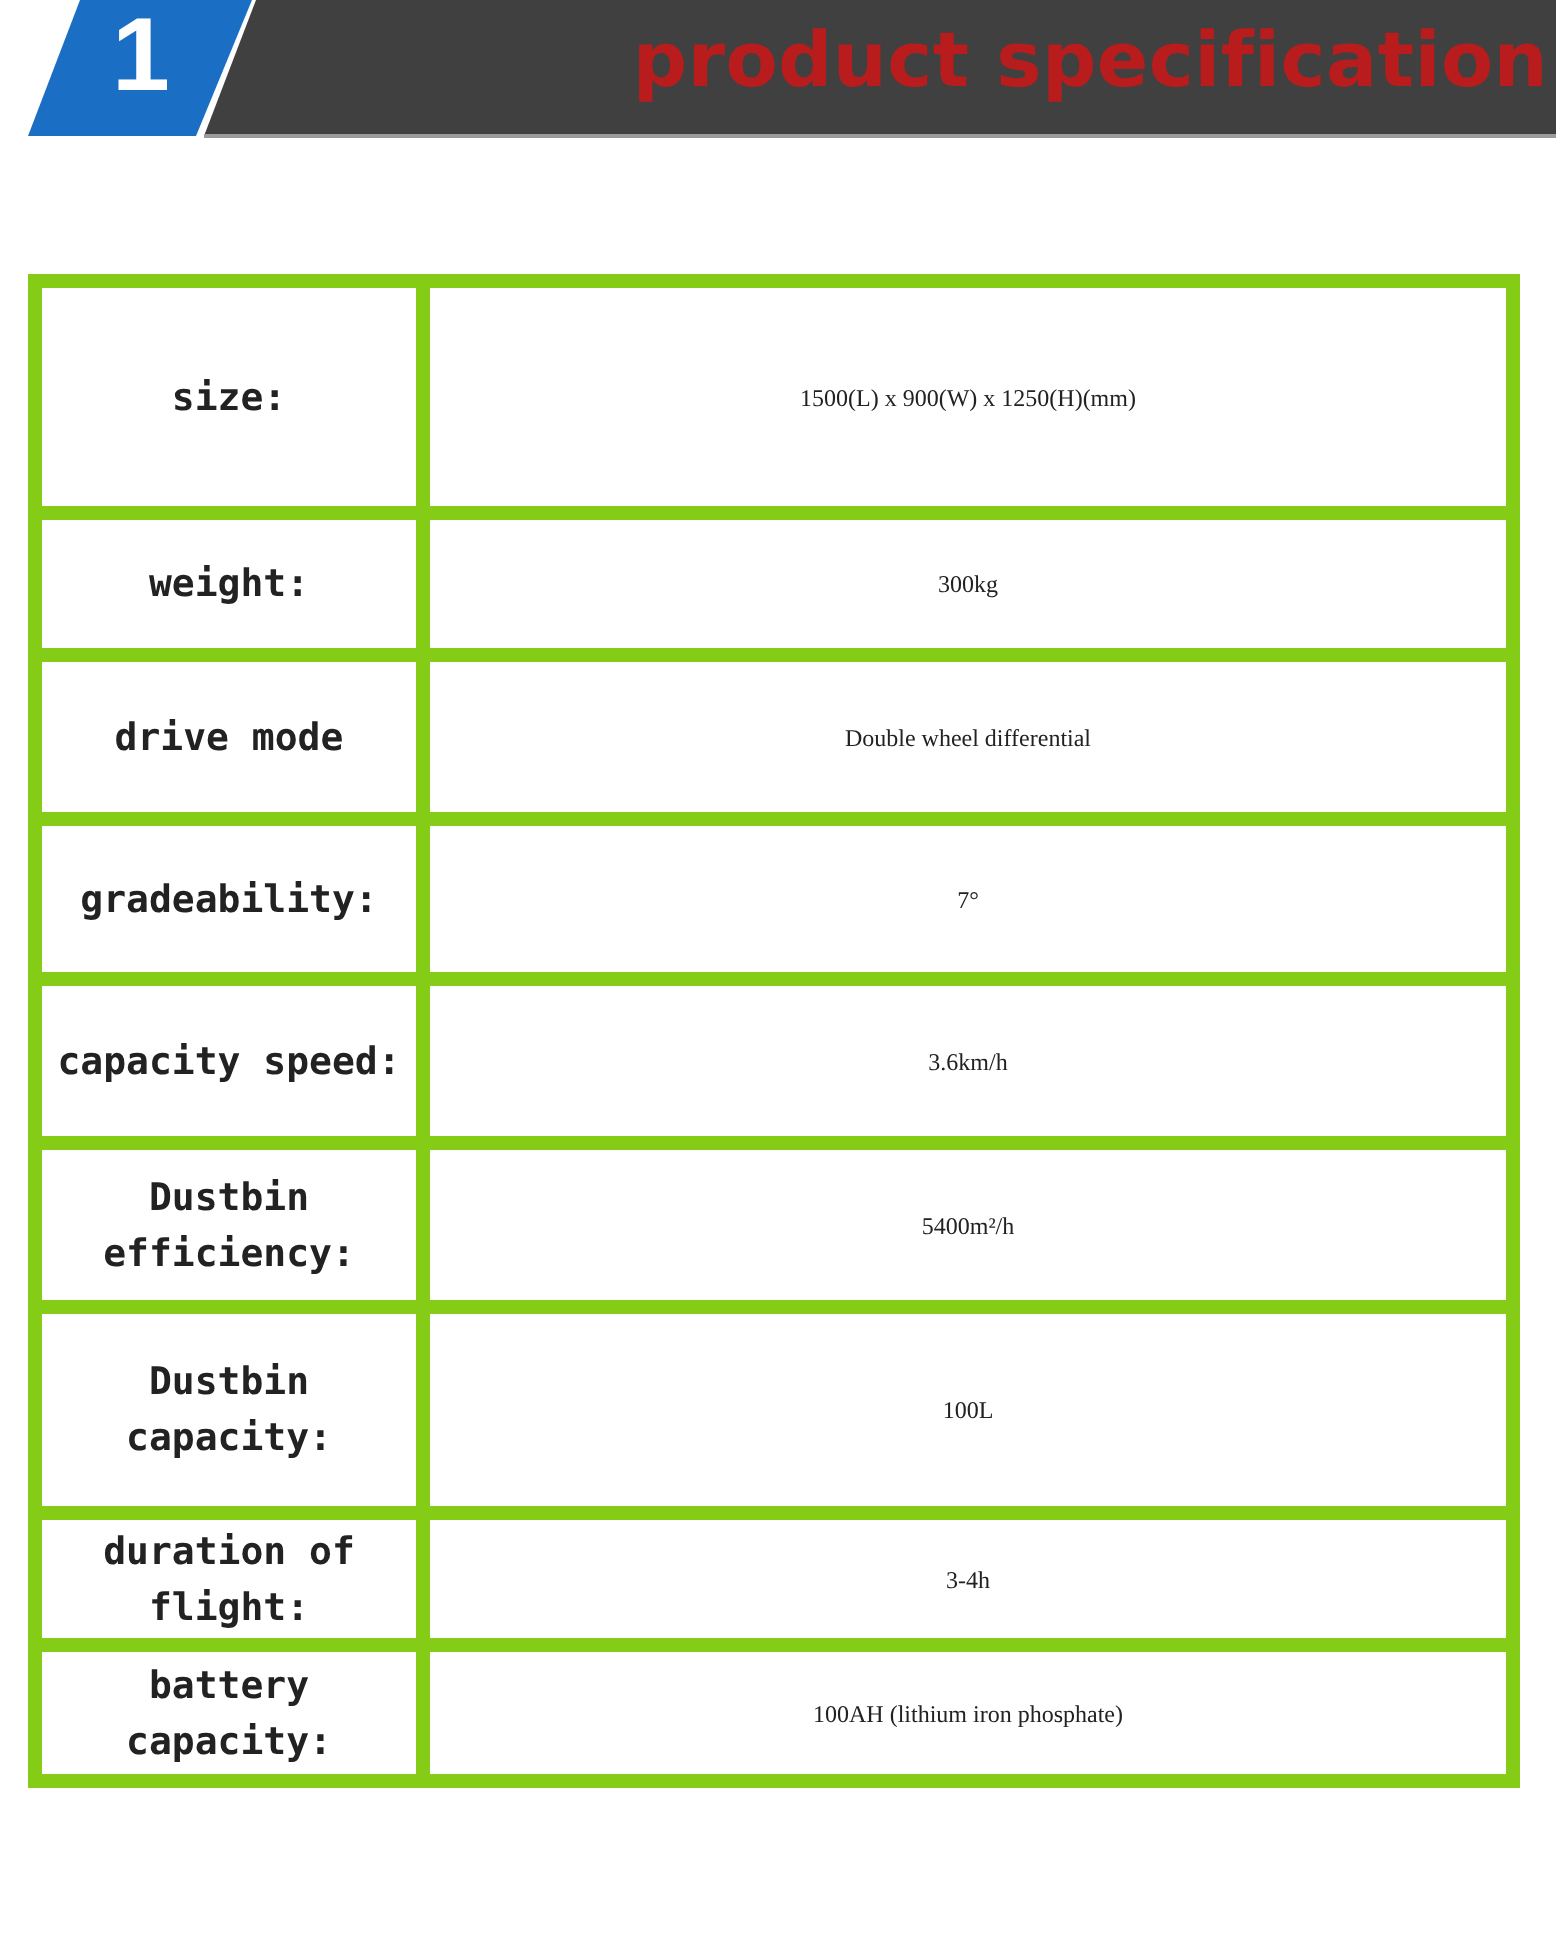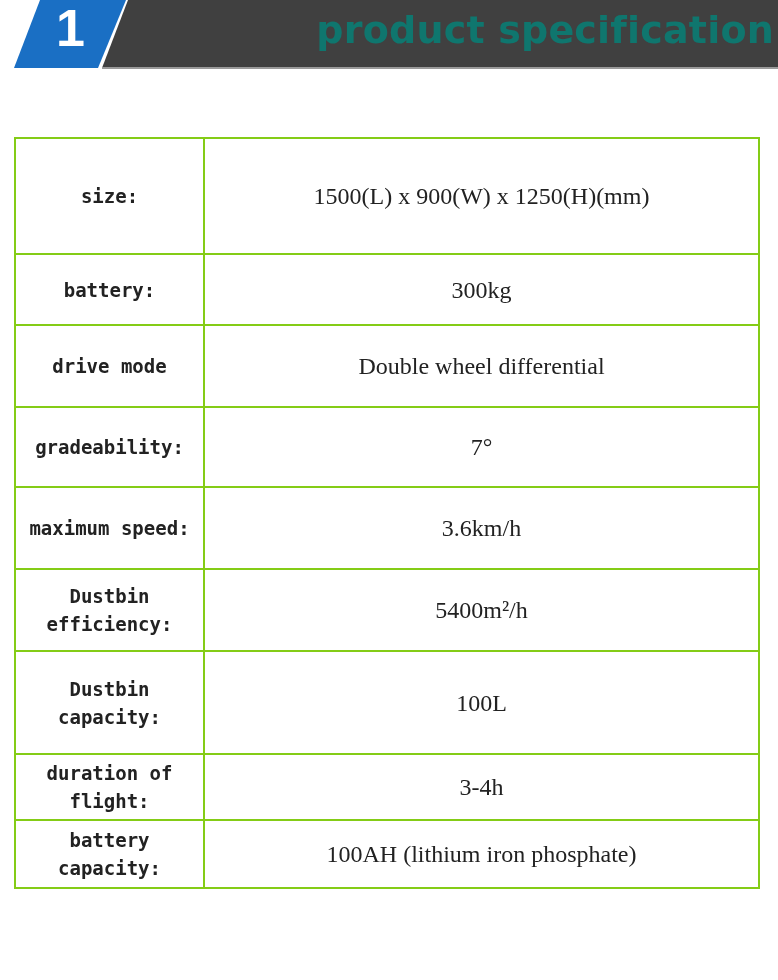--- a/index.html
+++ b/index.html
@@ -17,42 +17,42 @@
     .header .num-badge {
       position: absolute; left: 14px; top: 0; width: 112px; height: 68px;
       background: #1a6fc4;
       clip-path: polygon(26px 0, 112px 0, 84px 68px, 0 68px);
     }
     .header .num {
       position: absolute; left: 56px; top: -2px; color: #ffffff;
       font-family: "Liberation Sans", sans-serif; font-weight: bold; font-size: 52px; line-height: 60px;
     }
     .header .title {
-      position: absolute; right: 4px; top: 4px; color: #0f766e;
+      position: absolute; right: 4px; top: 4px; color: #b91c1c;
       font-family: "DejaVu Sans", sans-serif; font-weight: bold; font-size: 38px; line-height: 52px;
       letter-spacing: 0.2px;
     }
 
     table.spec {
       position: absolute; left: 14px; top: 137px;
       width: 746px; border-collapse: collapse;
       table-layout: fixed;
     }
     table.spec td {
-      border: 2px solid #84cc16;
+      border: 7px solid #84cc16;
       text-align: center; vertical-align: middle;
       color: #222222;
       padding: 0 2px;
     }
     table.spec td.label {
       width: 183px;
       font-family: "DejaVu Sans Mono", monospace; font-weight: bold; font-size: 19px; line-height: 28px;
     }
     table.spec td.value {
-      font-family: "Liberation Serif", serif; font-size: 24px; line-height: 26px;
+      font-family: "Liberation Serif", serif; font-size: 12px; line-height: 26px;
     }
     td.value.mono { font-family: "DejaVu Sans Mono", monospace; font-size: 19px; }
   </style>
 </head>
 <body>
 
 <div class="header">
   <div class="bar"></div>
   <div class="underline"></div>
   <div class="num-badge"></div>
@@ -60,33 +60,33 @@
   <div class="title">product specification</div>
 </div>
 
 <table class="spec">
   <tbody>
     <tr style="height:116px">
       <td class="label">size:</td>
       <td class="value">1500(L) x 900(W) x 1250(H)(mm)</td>
     </tr>
     <tr style="height:71px">
-      <td class="label">battery:</td>
+      <td class="label">weight:</td>
       <td class="value">300kg</td>
     </tr>
     <tr style="height:82px">
       <td class="label">drive mode</td>
       <td class="value mono">Double wheel differential</td>
     </tr>
     <tr style="height:80px">
       <td class="label">gradeability:</td>
       <td class="value">7°</td>
     </tr>
     <tr style="height:82px">
-      <td class="label">maximum speed:</td>
+      <td class="label">capacity speed:</td>
       <td class="value">3.6km/h</td>
     </tr>
     <tr style="height:82px">
       <td class="label">Dustbin efficiency:</td>
       <td class="value">5400m²/h</td>
     </tr>
     <tr style="height:103px">
       <td class="label">Dustbin capacity:</td>
       <td class="value">100L</td>
     </tr>

